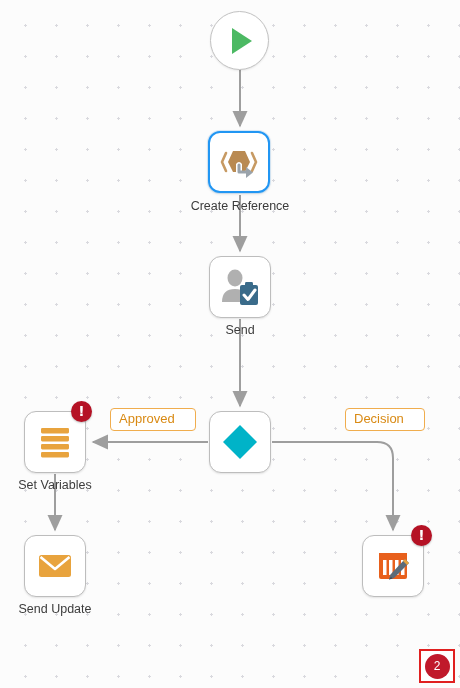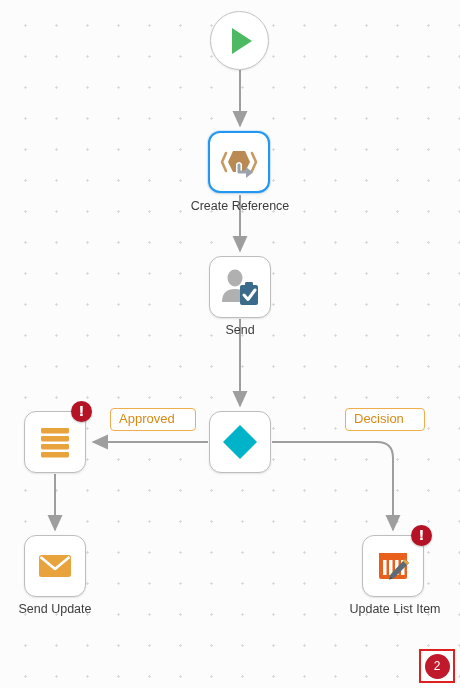--- a/index.html
+++ b/index.html
@@ -224,20 +224,21 @@
     <svg class="icon-svg" width="38" height="38" viewBox="0 0 38 38">
       <rect x="5" y="5" width="28" height="5.4" rx="1.3" fill="#e8a33d"></rect>
       <rect x="5" y="13" width="28" height="5.4" rx="1.3" fill="#e8a33d"></rect>
       <rect x="5" y="21" width="28" height="5.4" rx="1.3" fill="#e8a33d"></rect>
       <rect x="5" y="29" width="28" height="5.4" rx="1.3" fill="#e8a33d"></rect>
     </svg>
   </div>
   <div class="err-badge" style="left:71px; top:401px;">
     <span class="bang">!</span>
   </div>
+  <div class="node-label" style="left:0px; top:479px; width:110px;">Set Variables</div>
 
   <div class="node" style="left:24px; top:535px;">
     <svg class="icon-svg" width="38" height="38" viewBox="0 0 38 38">
       <rect x="3" y="8" width="32" height="22" rx="2.5" fill="#e8a33d"></rect>
       <path d="M 4.5 10 L 19 22 L 33.5 10" stroke="#ffffff" stroke-width="2.6" fill="none" stroke-linejoin="round"></path>
     </svg>
   </div>
   <div class="node-label" style="left:0px; top:603px; width:110px;">Send Update</div>
 
   <div class="node" style="left:362px; top:535px;">
@@ -250,21 +251,20 @@
       <rect x="27" y="13" width="3.5" height="15" fill="#ffffff"></rect>
 
       <path d="M 31 12 L 35 16 L 20 31 L 15 32.5 L 16.5 27.5 Z" fill="#5c6b78"></path>
       <path d="M 31 12 L 35 16 L 33 18 L 29 14 Z" fill="#e8a33d"></path>
       <path d="M 15 32.5 L 17 30 L 18.5 31.5 Z" fill="#3d4751"></path>
     </svg>
   </div>
   <div class="err-badge" style="left:411px; top:525px;">
     <span class="bang">!</span>
   </div>
-  <div class="node-label" style="left:330px; top:603px; width:130px;">Update List Item</div>
 
   <div class="cond-chip" style="left:110px; top:408px;">Approved</div>
 
   <div class="cond-chip" style="left:345px; top:408px;">Decision</div>
 
   <div class="issue-counter">
     <span class="dot">2</span>
   </div>
 
 </div>

